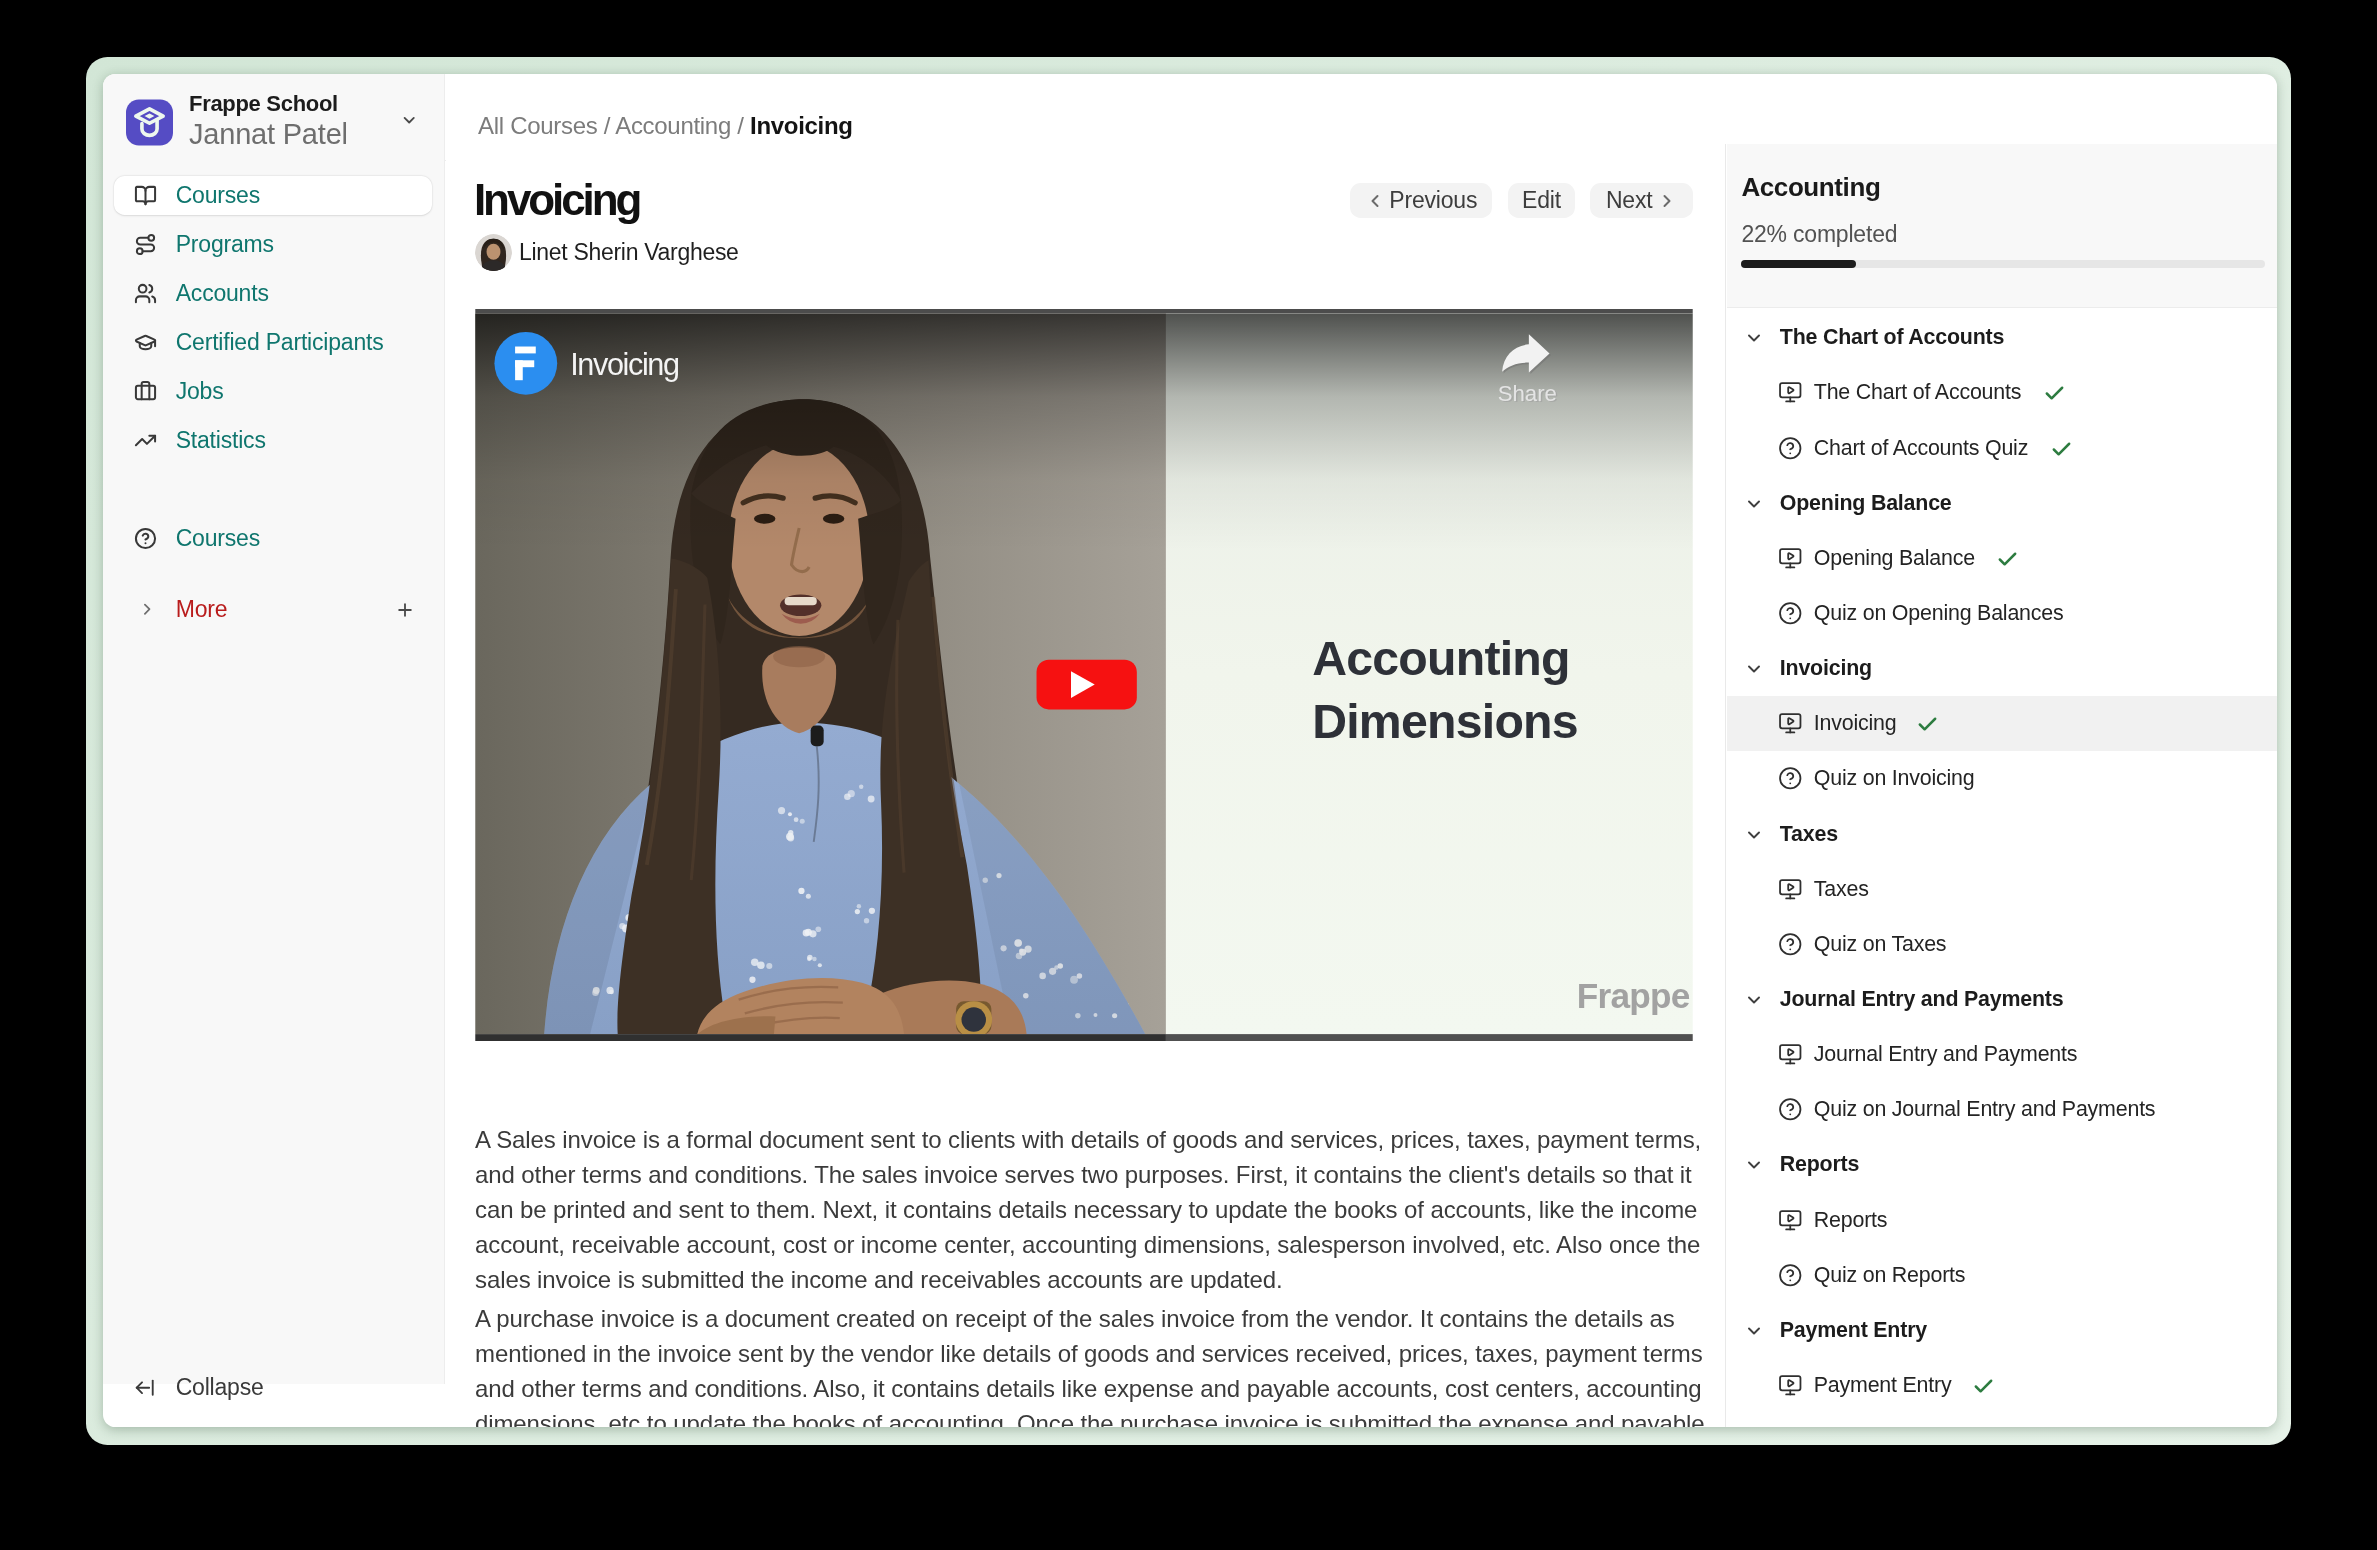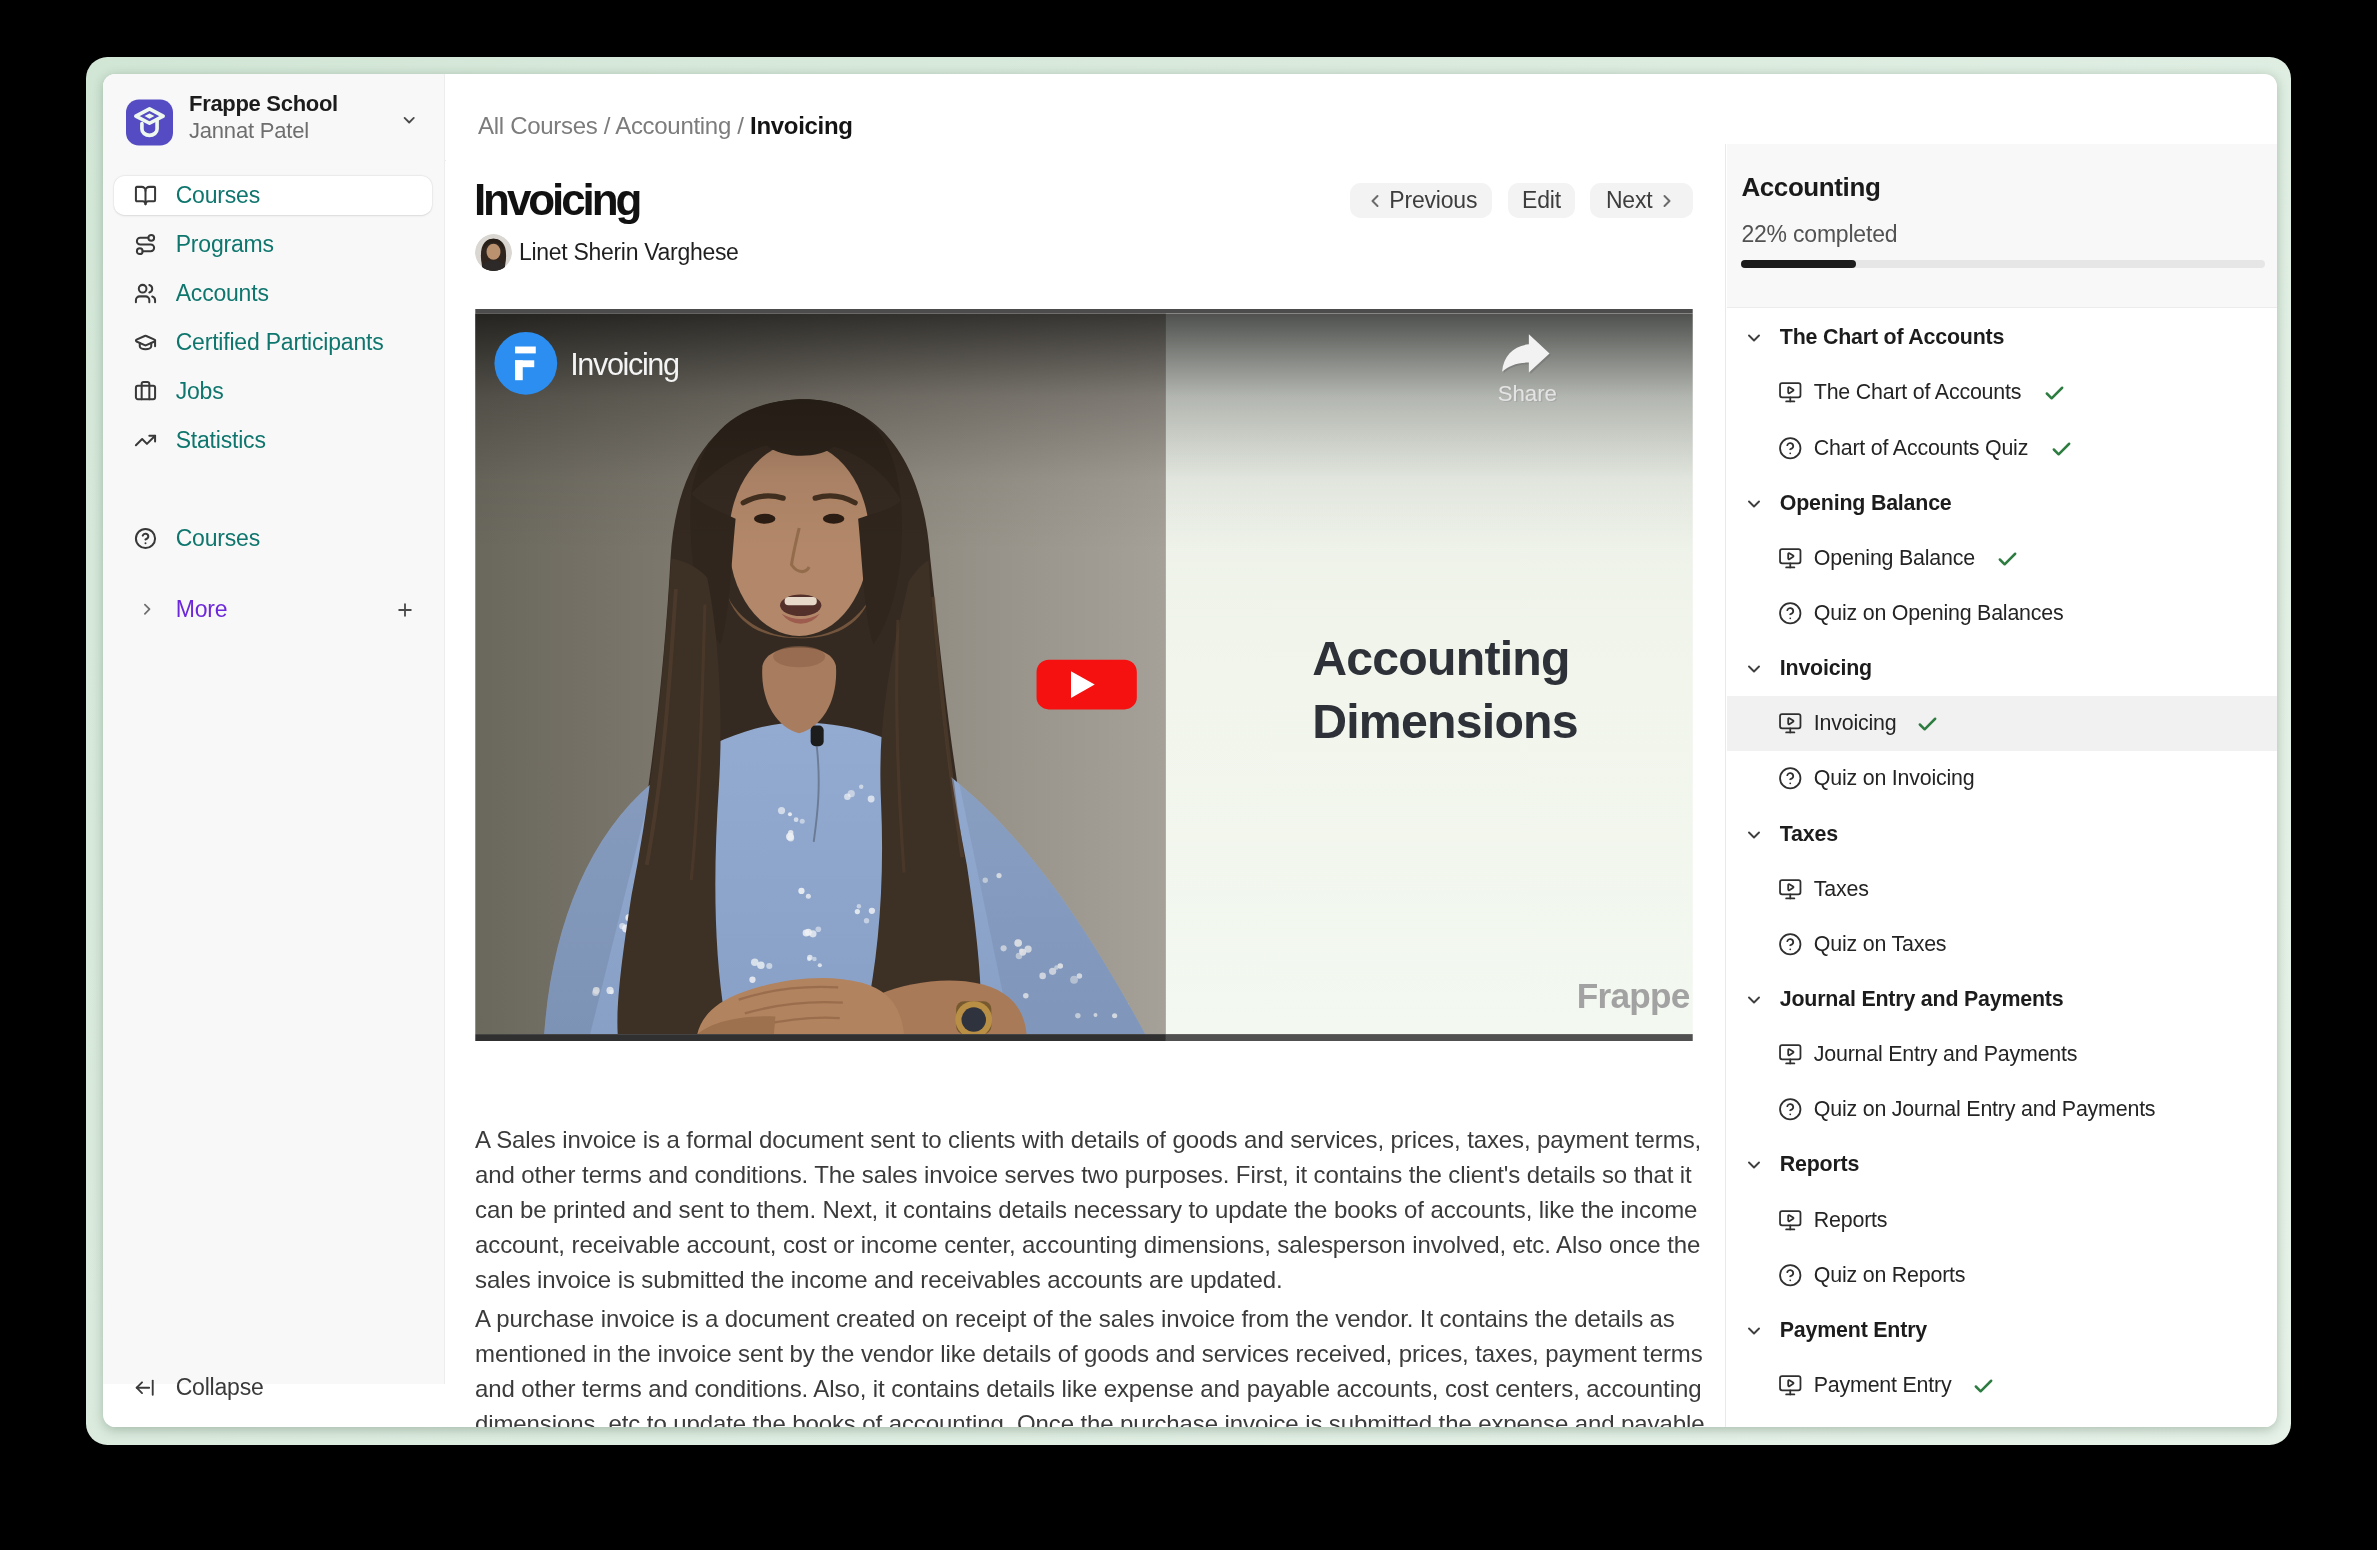--- a/index.html
+++ b/index.html
@@ -9,21 +9,21 @@
     background:linear-gradient(135deg,#d2e6d6 0%,#dcecdf 45%,#e6f2e8 100%); border-radius:21.4px; }
   #inner { position:absolute; left:17px; top:17px; width:2174px; height:1353px;
     background:#fff; border-radius:12.3px; overflow:hidden;
     box-shadow:0 2.3px 10.7px rgba(30,60,35,.28); }
   
   #sidebar { position:absolute; left:0; top:0; width:342px; height:1310px;
     background:#f8f8f8; border-right:0.8px solid #ededed; }
   .brand-logo { position:absolute; left:23px; top:24.5px; width:47px; height:47px; }
   .brand-name { position:absolute; left:86px; top:17px; font-size:22px; font-weight:bold;
     color:#1c1c1c; letter-spacing:-0.3px; }
-  .brand-sub { position:absolute; left:86px; top:44px; font-size:22px; color:#6e6e6e;
+  .brand-sub { position:absolute; left:86px; top:44px; font-size:29px; color:#6e6e6e;
     letter-spacing:-0.2px; }
   .brand-chev { position:absolute; left:297px; top:37px; }
   .nav-card { position:absolute; left:10.7px; top:102px; width:318px; height:39px;
     background:#fff; border-radius:10.7px; box-shadow:0 0.8px 2.3px rgba(0,0,0,.10), 0 0 0 0.8px rgba(0,0,0,.03); }
   .nav-item { position:absolute; left:10.7px; width:318px; height:49px; }
   .nav-item .ic { position:absolute; left:20.7px; top:50%; margin-top:-11.5px; width:23px; height:23px; }
   .nav-item .lb { position:absolute; left:62px; top:50%; margin-top:-13.8px; font-size:23px;
     color:#0f766e; letter-spacing:-0.2px; }
   .nav-item .bd { position:absolute; right:10.7px; top:50%; margin-top:-13px; font-size:21.4px; color:#818181; }
   
@@ -136,21 +136,21 @@
               <circle cx="12" cy="12" r="10"></circle>
               <path d="M9.09 9a3 3 0 0 1 5.83 1c0 2-3 3-3 3"></path>
               <path d="M12 17h.01"></path>
             </svg></div>
           <div class="lb">Courses</div>
         </div>
 <div class="nav-item" style="top:511px;">
   <div class="ic" style="left:24px;margin-top:-9.2px;"><svg width="18.4" height="18.4" viewBox="0 0 24 24" fill="none" stroke="#6f6f6f" stroke-width="2.3" stroke-linecap="round" stroke-linejoin="round">
               <path d="m9 18 6-6-6-6"></path>
             </svg></div>
-  <div class="lb" style="color:#6d28d9;">More</div>
+  <div class="lb" style="color:#b91c1c;">More</div>
   <div class="bd" style="right:17px;margin-top:-10px;"><svg width="20" height="20" viewBox="0 0 24 24" fill="none" stroke="#4a4a4a" stroke-width="2.2" stroke-linecap="round" stroke-linejoin="round">
               <path d="M5 12h14"></path>
               <path d="M12 5v14"></path>
             </svg></div>
 </div>
 <div class="nav-item" style="top:1289px;">
   <div class="ic" style="margin-top:-10.7px;"><svg width="21.4" height="21.4" viewBox="0 0 24 24" fill="none" stroke="#3a3a3a" stroke-width="2.1" stroke-linecap="round" stroke-linejoin="round">
               <path d="M21 4v16"></path>
               <path d="M3 12h14"></path>
               <path d="m9 6-6 6 6 6"></path>

